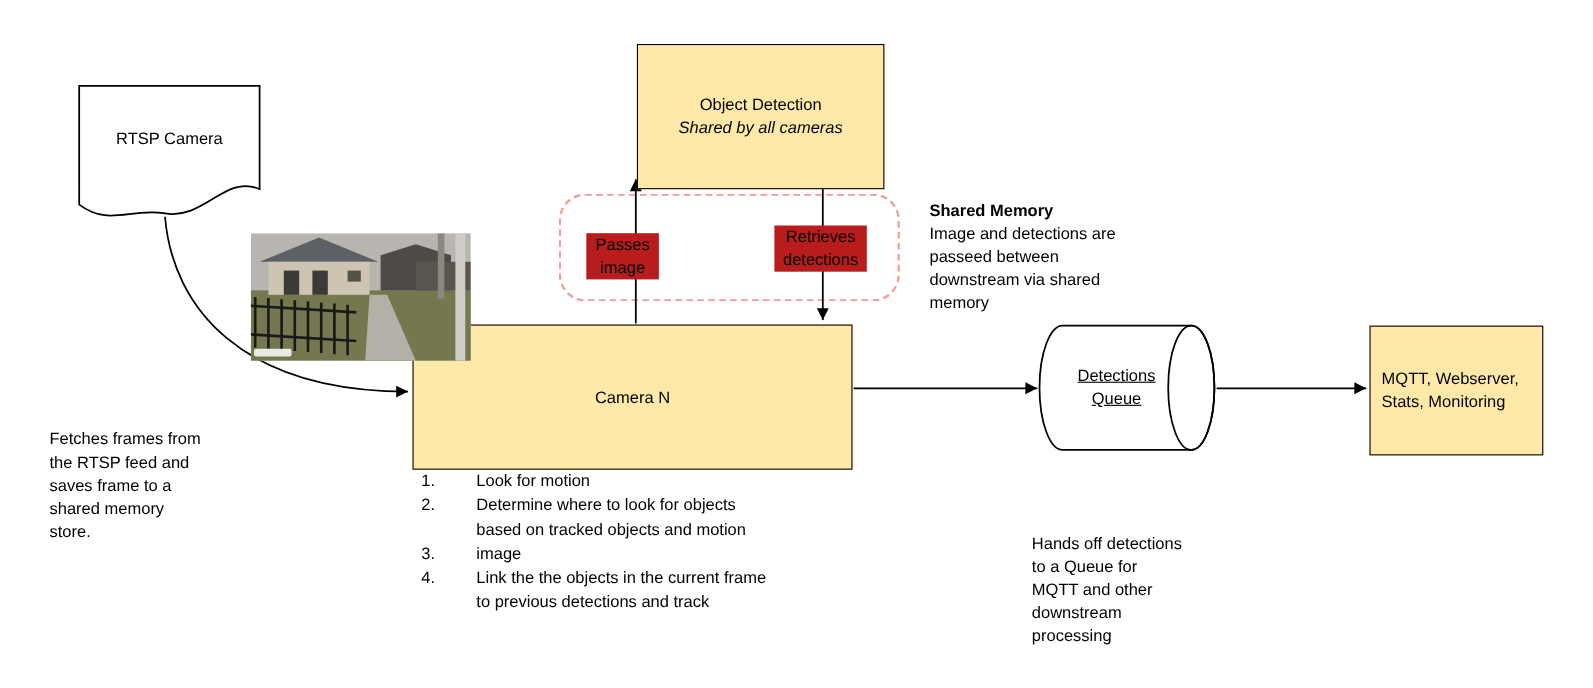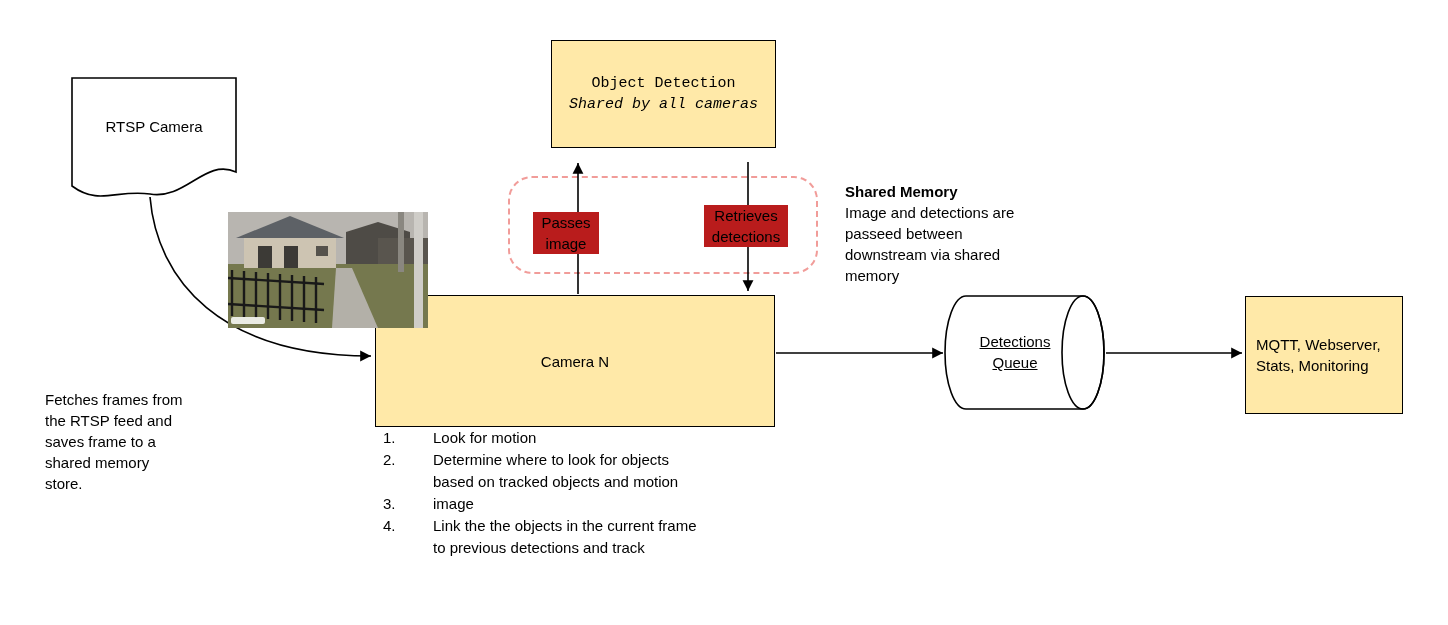--- a/index.html
+++ b/index.html
@@ -60,21 +60,21 @@
 
     <path d="M 150,197 C 157,280 220,356 371,356" fill="none" stroke="#000000" stroke-width="1.6" marker-end="url(#arrowhead)"></path>
     <line x1="578" y1="294" x2="578" y2="163" stroke="#000000" stroke-width="1.6" marker-end="url(#arrowhead)"></line>
     <line x1="748" y1="162" x2="748" y2="291" stroke="#000000" stroke-width="1.6" marker-end="url(#arrowhead)"></line>
     <line x1="776" y1="353" x2="943" y2="353" stroke="#000000" stroke-width="1.6" marker-end="url(#arrowhead)"></line>
     <line x1="1106" y1="353" x2="1242" y2="353" stroke="#000000" stroke-width="1.6" marker-end="url(#arrowhead)"></line>
   </svg>
 
   <div class="abs" style="left:72px; top:118px; width:164px; text-align:center;">RTSP Camera</div>
 
-  <div class="abs ybox" style="left:551px; top:40px; width:225px; height:108px;font-family:Liberation Mono, monospace;">
+  <div class="abs ybox" style="left:579px; top:40px; width:225px; height:132px;">
     <div>Object Detection</div>
     <div class="italic">Shared by all cameras</div>
   </div>
 
   <div class="abs ybox" style="left:375px; top:295px; width:400px; height:132px;">
     <div>Camera N</div>
   </div>
 
   <div class="abs ybox" style="left:1245px; top:296px; width:158px; height:118px; align-items:flex-start; text-align:left; padding:4px 10px;">
     <div>MQTT, Webserver, Stats, Monitoring</div>
@@ -94,20 +94,27 @@
   </div>
 
   <div class="abs note" style="left:45px; top:341px; width:190px;">
     <div>Fetches frames from</div>
     <div>the RTSP feed and</div>
     <div>saves frame to a</div>
     <div>shared memory</div>
     <div>store.</div>
   </div>
 
+  <div class="abs note" style="left:938px; top:436px; width:185px;">
+    <div>Hands off detections</div>
+    <div>to a Queue for</div>
+    <div>MQTT and other</div>
+    <div>downstream</div>
+    <div>processing</div>
+  </div>
 
   <div class="abs steps" style="left:383px; top:427px; width:400px;">
     <div class="step">
       <div class="step-num">1.</div>
       <div class="step-text">
         <div>Look for motion</div>
       </div>
     </div>
     <div class="step">
       <div class="step-num">2.</div>

